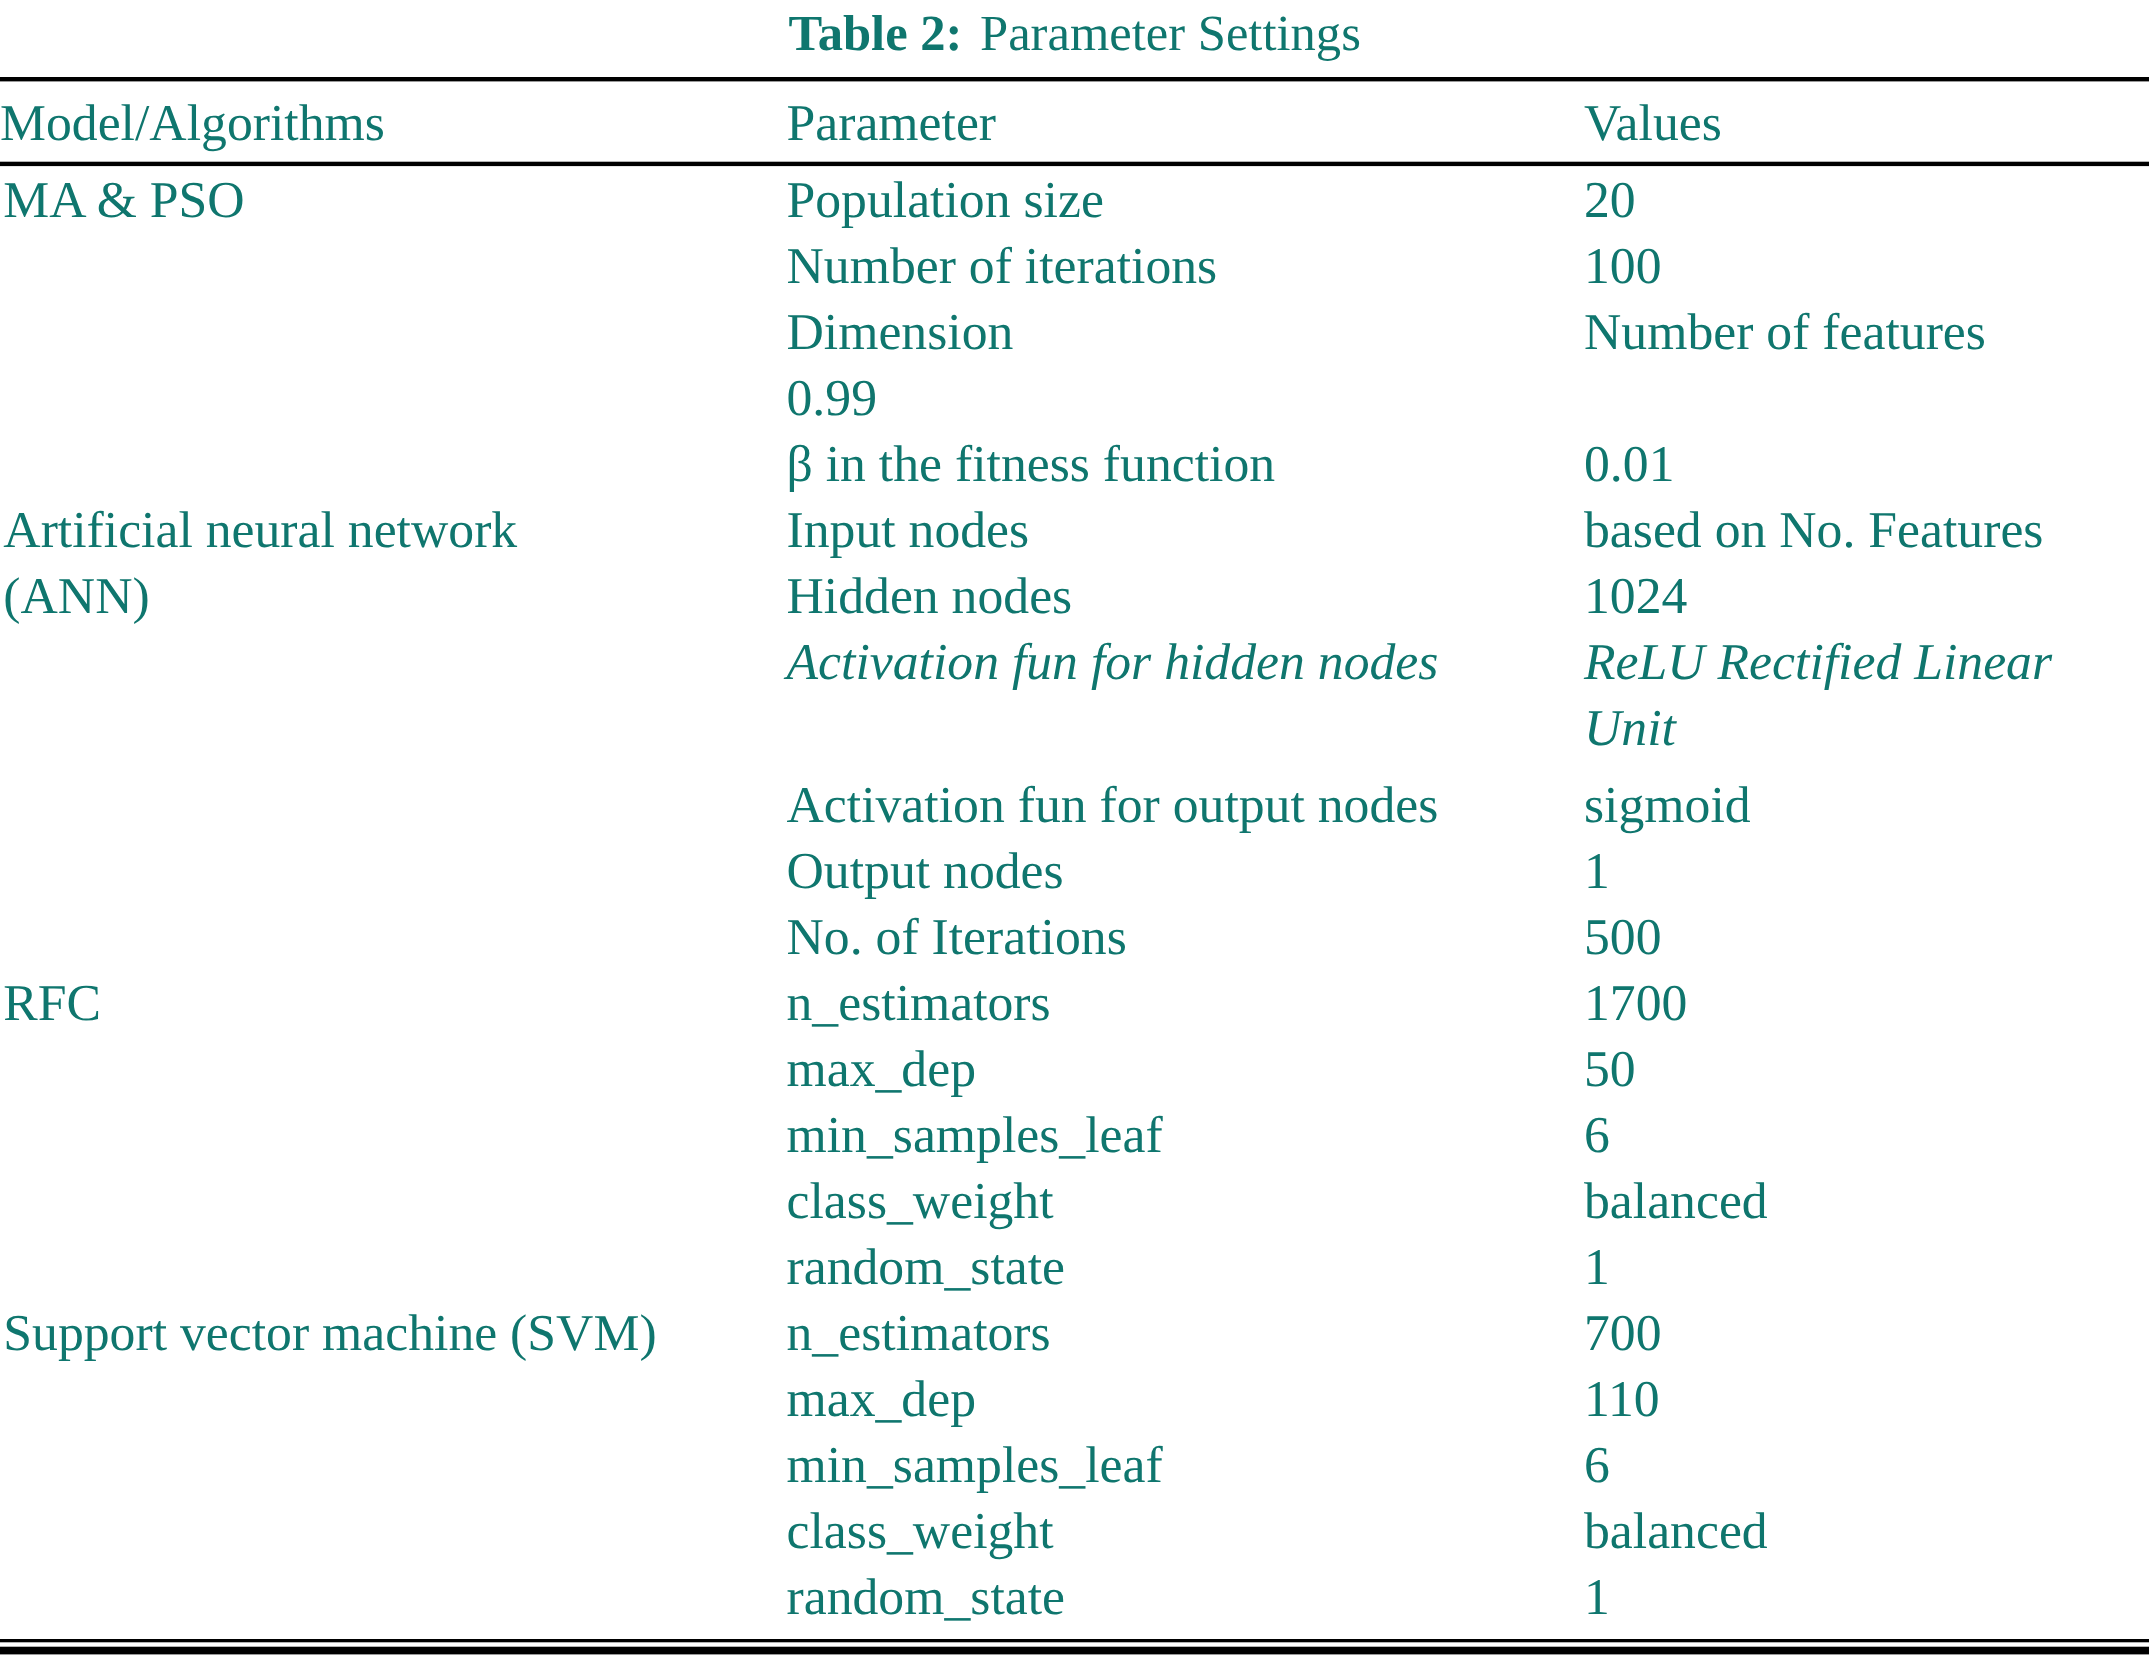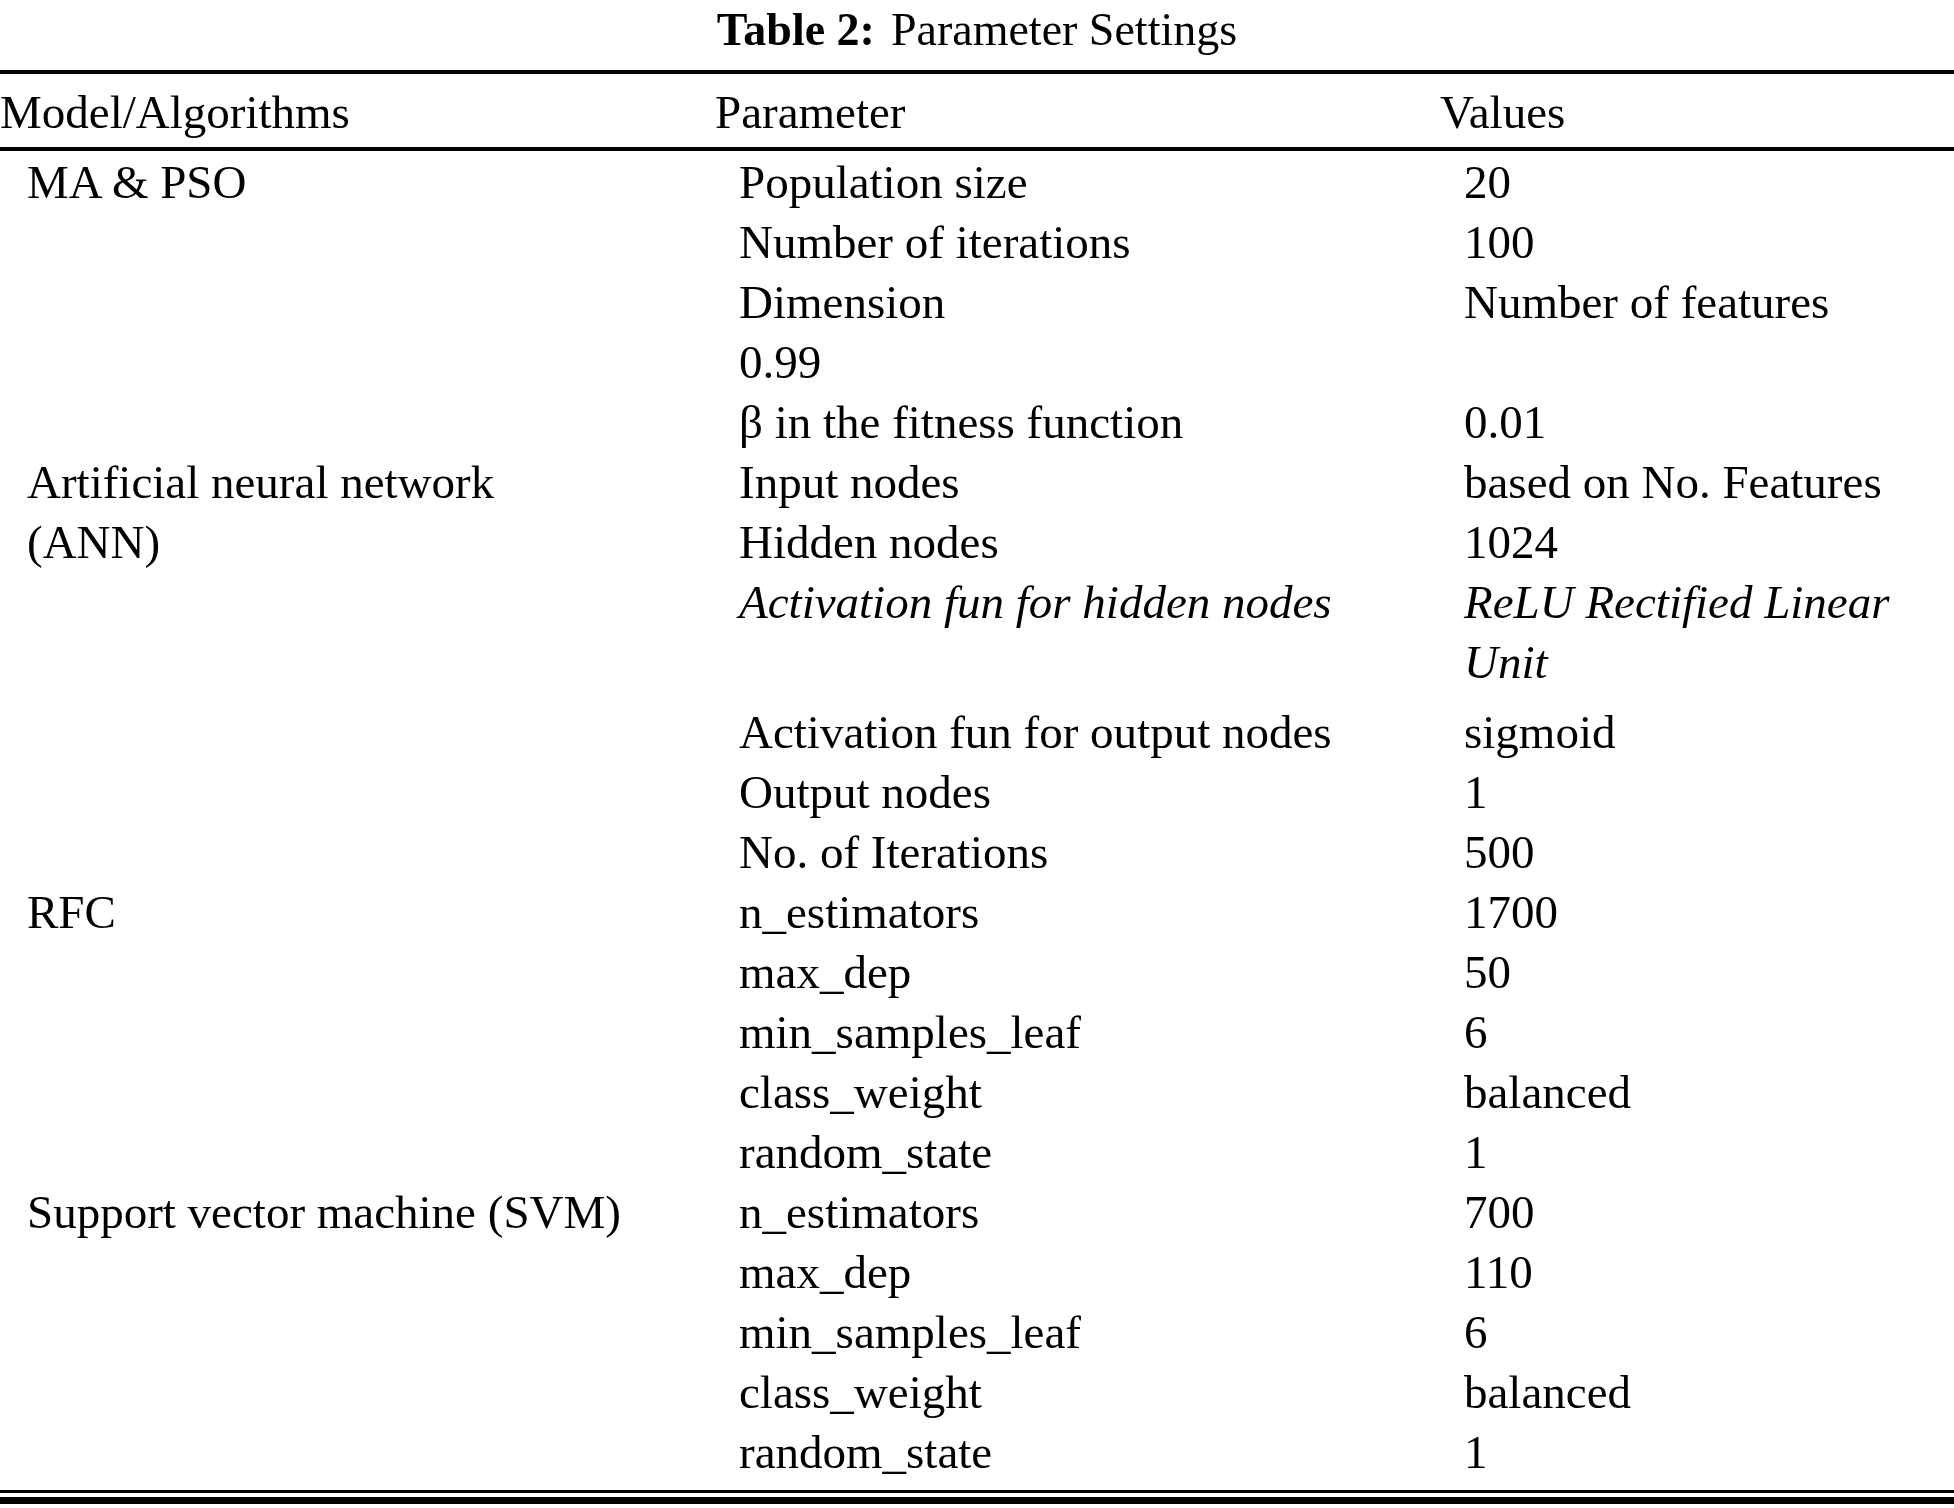--- a/index.html
+++ b/index.html
@@ -1,21 +1,21 @@
 <!DOCTYPE html>
 <html><head>
 <meta charset="utf-8">
 <style>
   html, body { margin: 0; padding: 0; background: #ffffff; }
   .page {
     position: relative;
     width: 1954px;
     height: 1508px;
     background: #ffffff;
-    color: #000000;
+    color: #0f766e;
     font-family: "Liberation Serif", "DejaVu Serif", serif;
     overflow: hidden;
   }
   .title {
     position: absolute;
     top: 2px;
     left: 0;
     width: 100%;
     text-align: center;
     font-size: 46px;
@@ -42,21 +42,20 @@
   .tbody {
     position: absolute;
     top: 152px;
     left: 0;
     width: 100%;
     font-size: 47px;
   }
   .group {
     display: grid;
     grid-template-columns: 715px 1fr;
-    padding-left: 24px;
   }
   .model-cell { padding-left: 3px; }
   .model-line, .param, .vline {
     line-height: 60px;
     white-space: nowrap;
   }
   .item {
     display: grid;
     grid-template-columns: 725px 1fr;
   }

